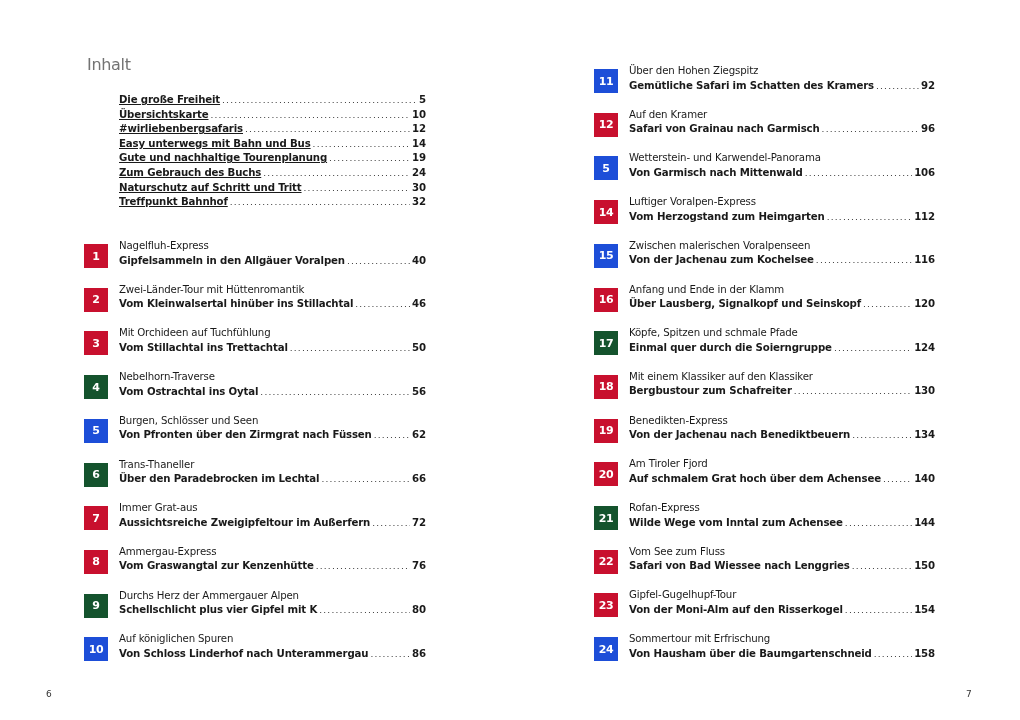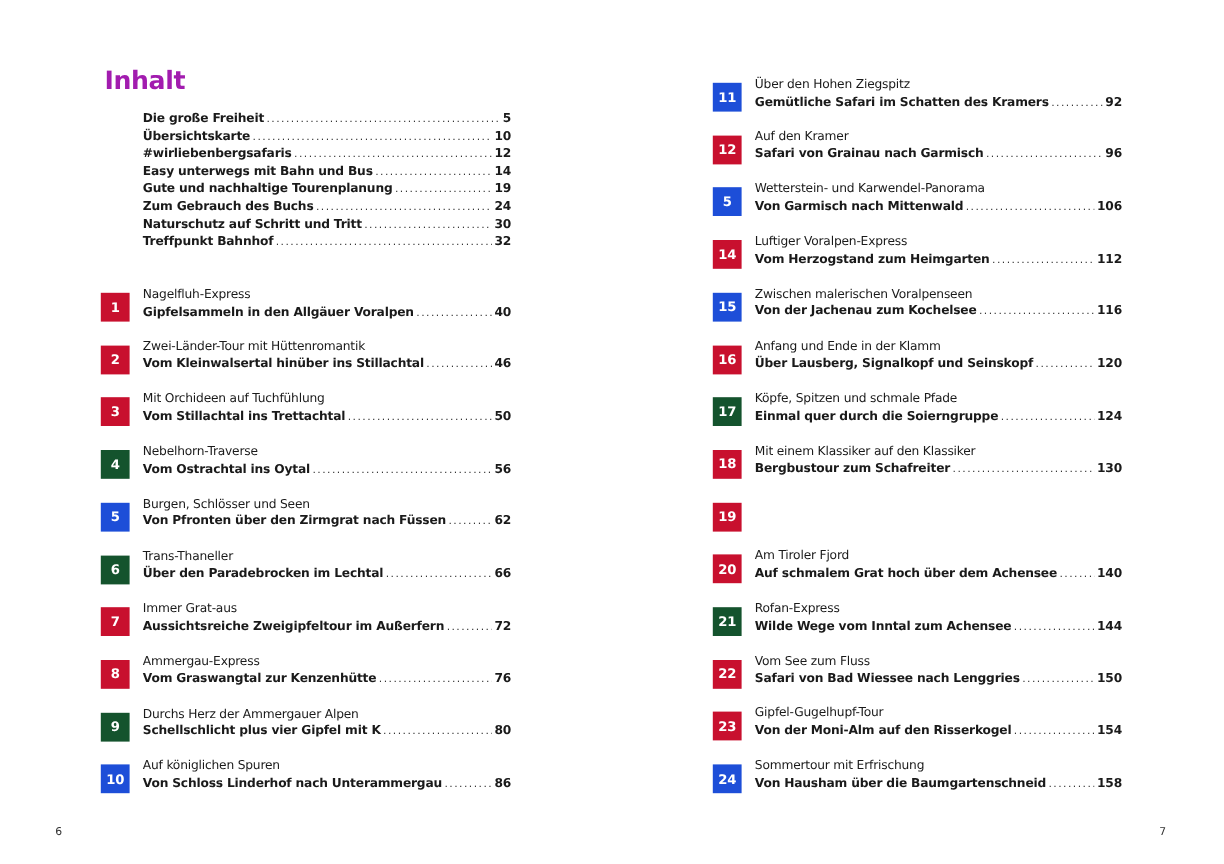--- a/index.html
+++ b/index.html
@@ -5,30 +5,30 @@
     * { box-sizing: border-box; margin: 0; padding: 0; }
     html, body { width: 1020px; height: 720px; background: #ffffff; overflow: hidden; }
     body { position: relative; font-family: "DejaVu Sans", sans-serif; color: #1a1a1a; }
 
     .page { position: absolute; top: 0; height: 720px; }
     .page-left { left: 0; width: 510px; }
     .page-right { left: 510px; width: 510px; }
 
     .title {
       position: absolute; left: 87px; top: 55px;
-      font-family: "DejaVu Sans", sans-serif; font-weight: bold;
-      font-size: 21px; color: #a21caf; letter-spacing: -0.3px;
+      font-family: "DejaVu Sans", sans-serif; font-weight: normal;
+      font-size: 16px; color: #737373; letter-spacing: -0.3px;
     }
 
     .intro-list { position: absolute; left: 119px; top: 94px; width: 307px; }
     .intro-row {
       display: flex; align-items: baseline; height: 14.6px;
       font-size: 10.2px; font-weight: bold; letter-spacing: -0.15px; white-space: nowrap;
     }
-    .intro-row .label { flex: 0 0 auto; }
+    .intro-row .label { flex: 0 0 auto; text-decoration: underline; }
     .dots {
       flex: 1 1 auto; overflow: hidden; white-space: nowrap; margin: 0 2px;
       font-weight: normal; color: #333; letter-spacing: 1.2px; font-size: 9px;
     }
     .dots::before { content: "........................................................................................................................................................"; }
     .pagenum { flex: 0 0 auto; text-align: right; }
 
     .tour-list { position: absolute; }
     .tour-list.left { left: 84px; top: 244px; width: 342px; }
     .tour-list.right { left: 84px; top: 69px; width: 341px; }
@@ -309,20 +309,28 @@
           <div class="tour-title">Mit einem Klassiker auf den Klassiker</div>
           <div class="tour-sub">
             <span class="label">Bergbustour zum Schafreiter</span>
             <span class="dots"></span>
             <span class="pagenum">130</span>
           </div>
         </div>
     </div>
     <div class="tour" style="top:349.6px">
       <div class="badge red">19</div>
+      <div class="tour-text">
+          <div class="tour-title">Benedikten-Express</div>
+          <div class="tour-sub">
+            <span class="label">Von der Jachenau nach Benediktbeuern</span>
+            <span class="dots"></span>
+            <span class="pagenum">134</span>
+          </div>
+        </div>
     </div>
     <div class="tour" style="top:393.3px">
       <div class="badge red">20</div>
       <div class="tour-text">
           <div class="tour-title">Am Tiroler Fjord</div>
           <div class="tour-sub">
             <span class="label">Auf schmalem Grat hoch über dem Achensee</span>
             <span class="dots"></span>
             <span class="pagenum">140</span>
           </div>

